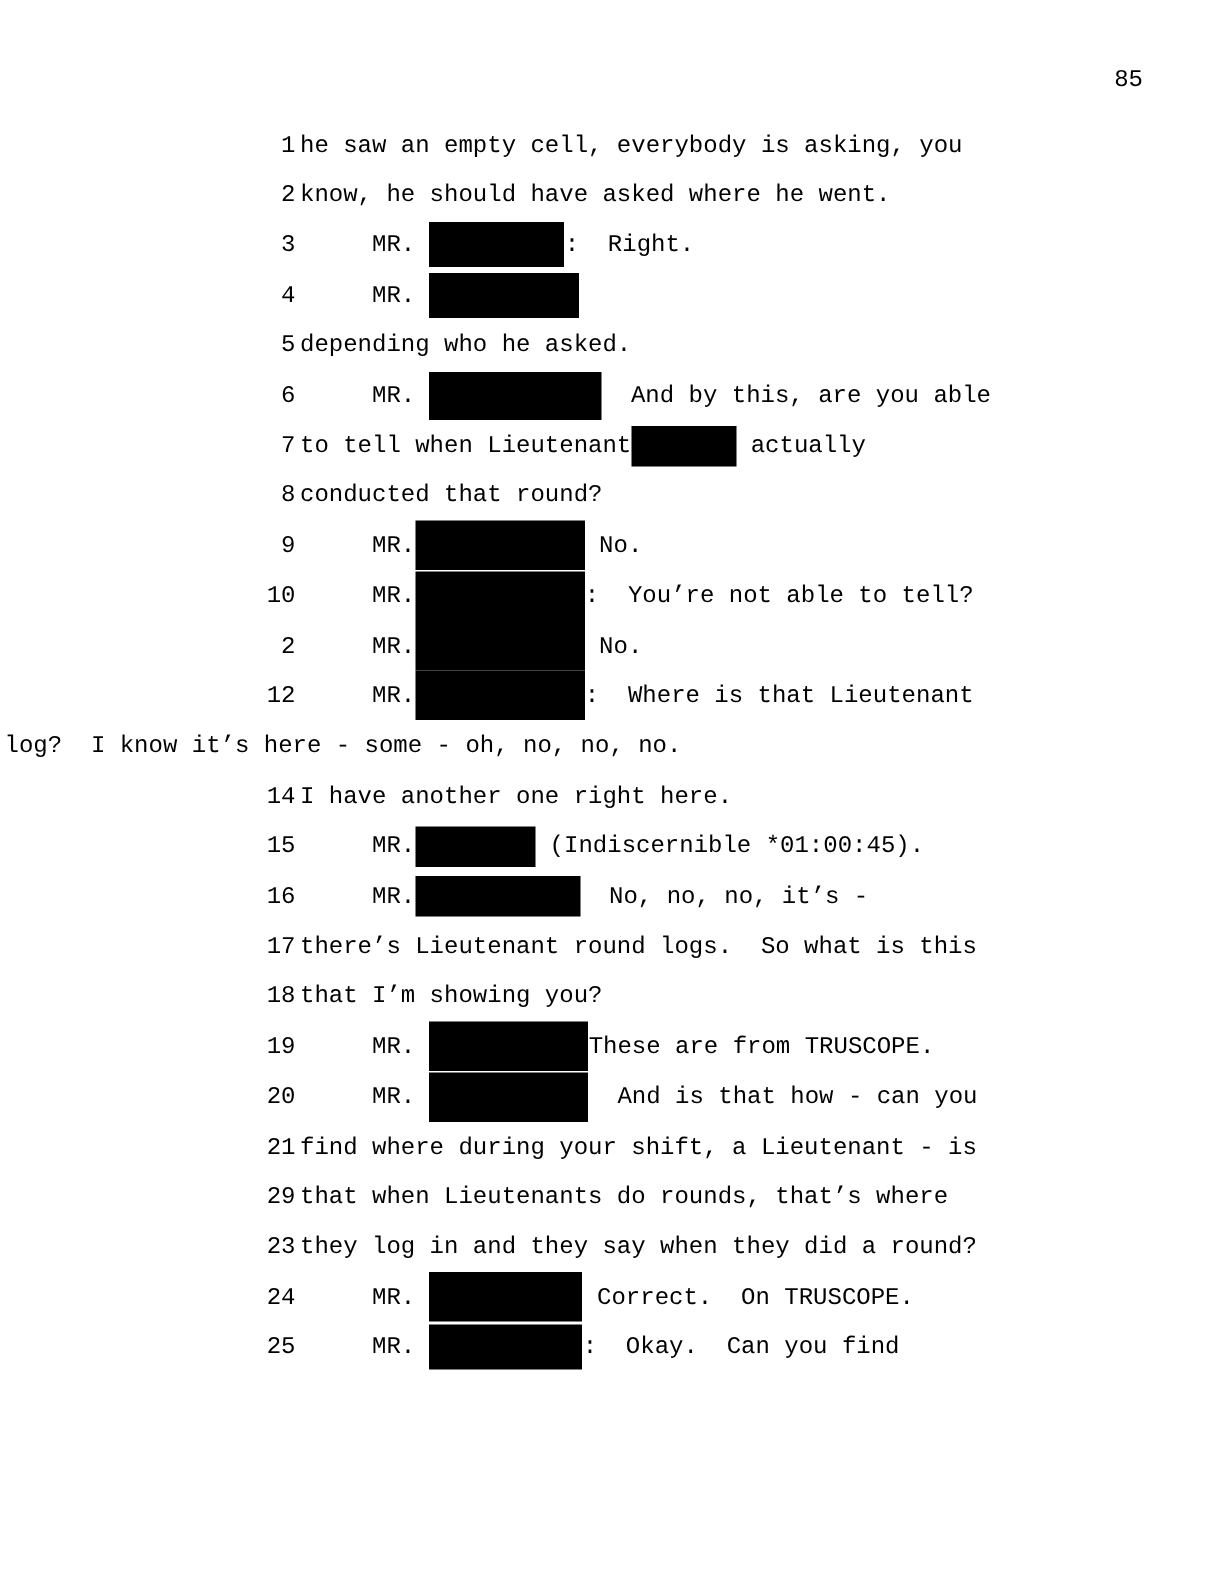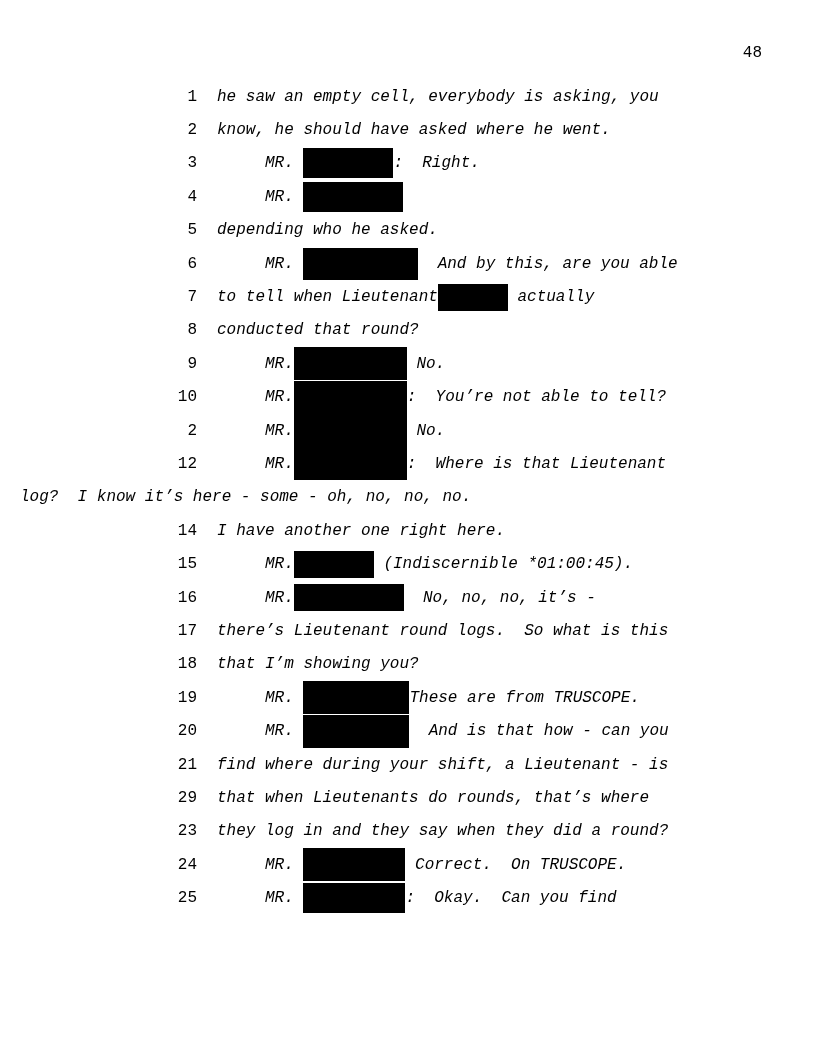--- a/index.html
+++ b/index.html
@@ -21,37 +21,36 @@
     height:33.4px;
     display:flex;
     align-items:center;
   }
   .num{
     width:197px;
     text-align:right;
     flex:none;
   }
   .content{
-    margin-left:20px;
+    margin-left:3px;
     display:flex;
     align-items:center;
     white-space:pre;
-    font-style:italic;
   }
   .t{white-space:pre;}
   .redact{
     background:#000000;
     flex:none;
     display:inline-block;
   }
 </style>
 </head>
 <body>
 
-<div class="pageno">48</div>
+<div class="pageno">85</div>
 
 <div id="transcript">
     <div class="line">
       <span class="num">1</span>
       <span class="content"><span class="t">he saw an empty cell, everybody is asking, you</span></span>
     </div>
     <div class="line">
       <span class="num">2</span>
       <span class="content"><span class="t">know, he should have asked where he went.</span></span>
     </div>

